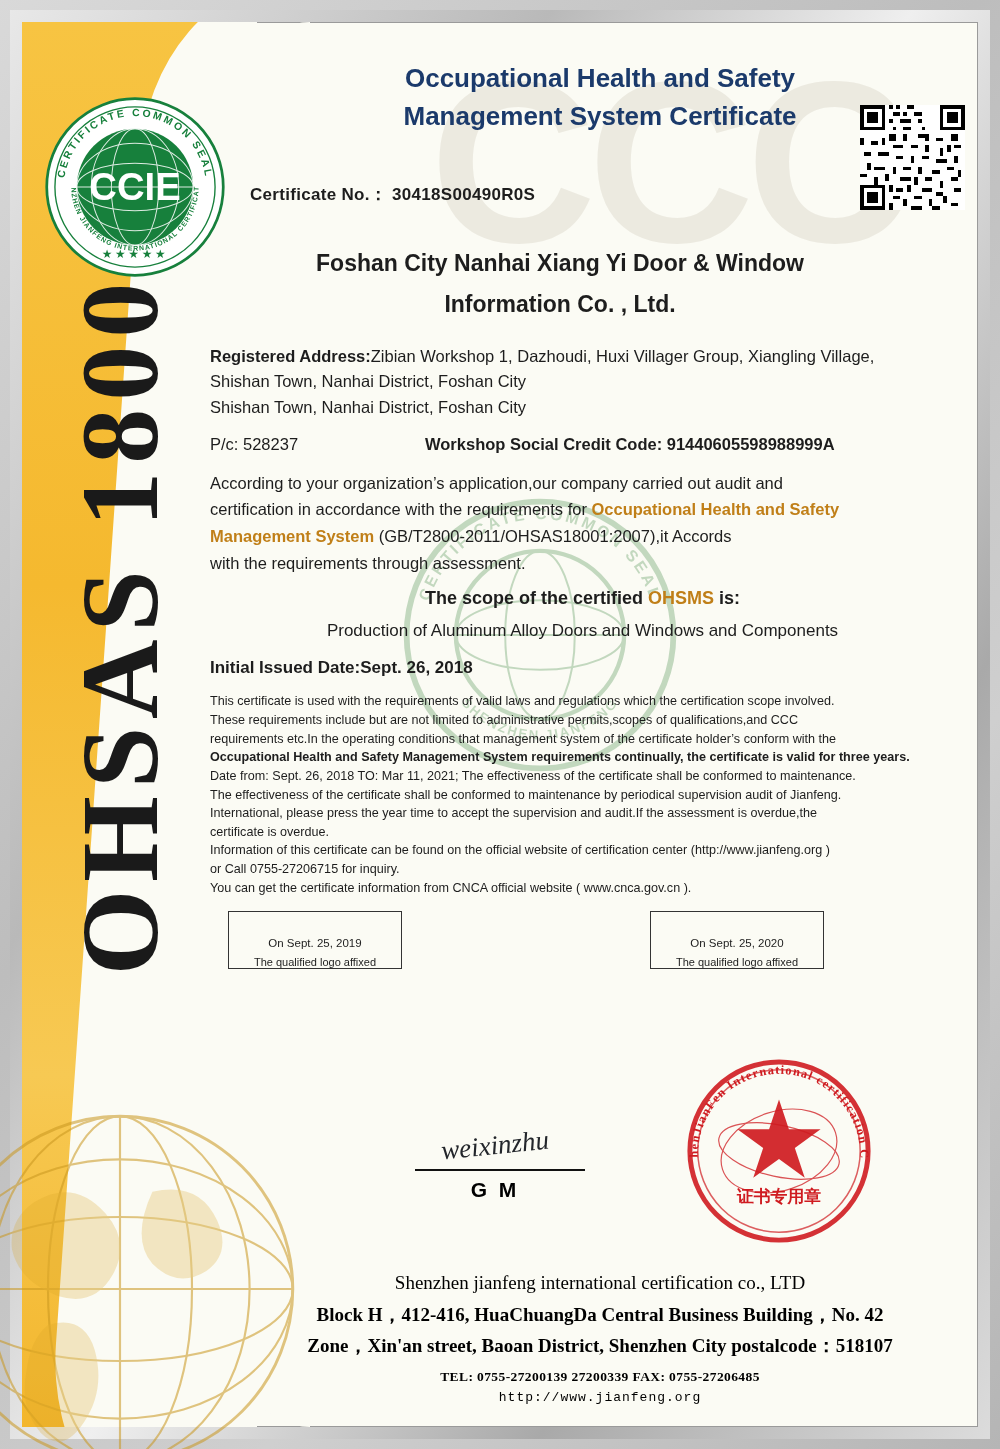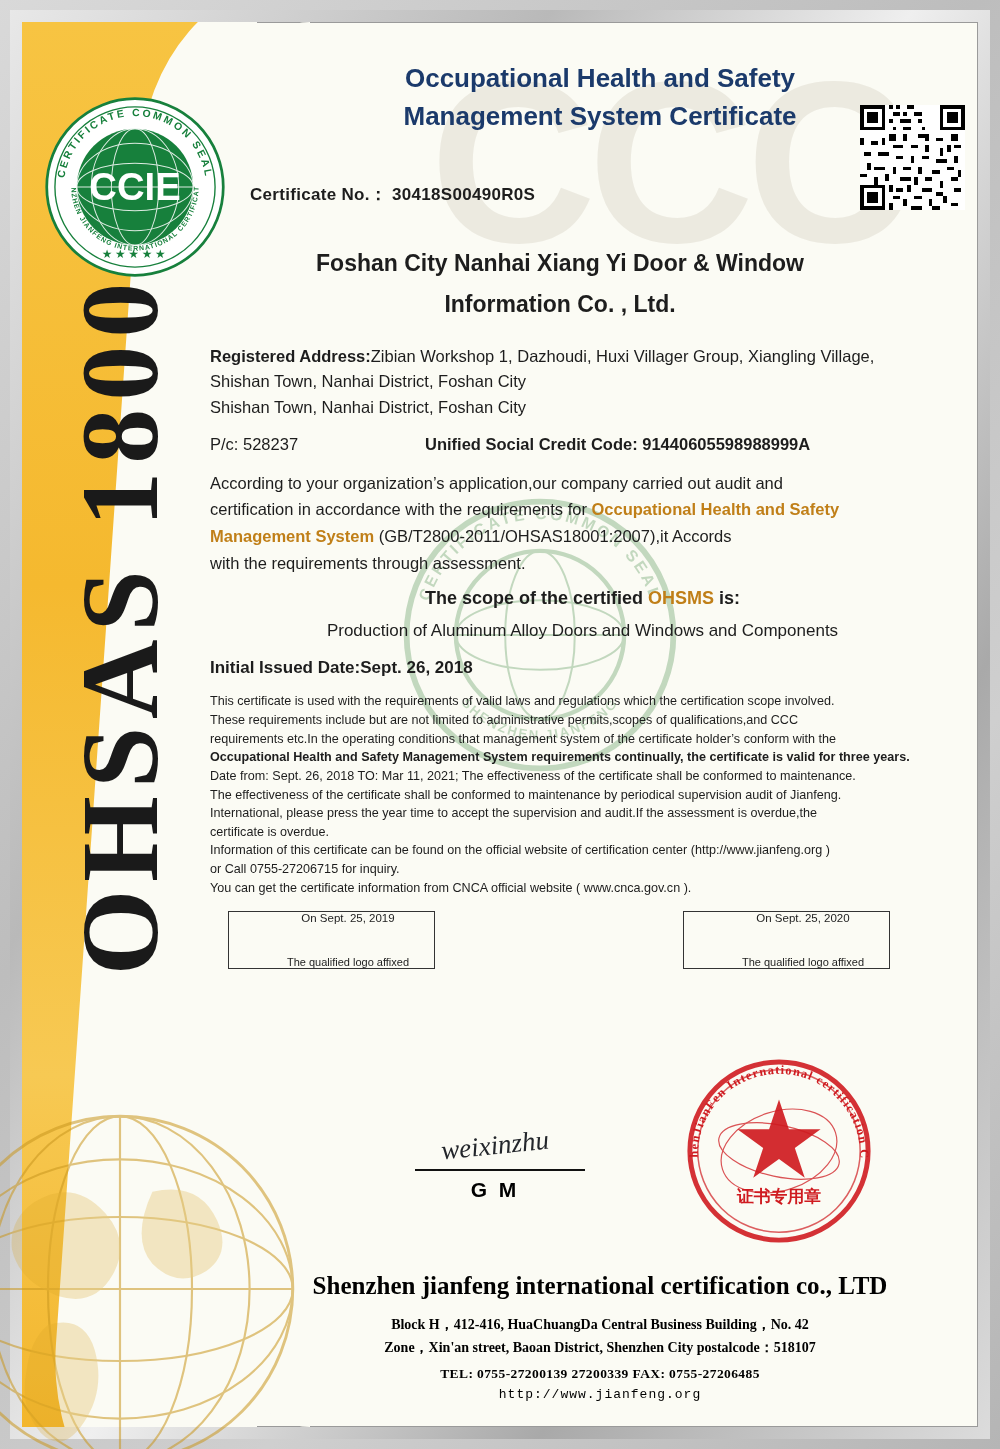--- a/index.html
+++ b/index.html
@@ -78,38 +78,38 @@
   .scope-title{margin-top:12px;text-align:center;font-size:18px;font-weight:700;}
   .scope-title .hl{color:#c07f18;}
   .scope-body{margin-top:12px;text-align:center;font-size:17px;}
   .issued{margin-top:17px;text-align:left;font-size:17px;font-weight:700;}
 
   .fine{margin-top:14px;font-size:12.6px;line-height:1.48;text-align:justify;}
   .fine .blk{display:block;}
 
   .stamp-row{margin-top:14px;display:flex;gap:248px;padding-left:18px;}
   .stamp-box{width:172px;height:56px;border:1px solid #333;display:flex;flex-direction:column;
-             align-items:center;justify-content:space-between;gap:7px;padding-left:33px;}
+             align-items:center;justify-content:flex-end;gap:7px;}
   .stamp-box .l1{font-size:11.5px;}
   .stamp-box .l2{font-size:11px;}
 
   
   .red-stamp{position:absolute;left:680px;top:1052px;width:198px;height:198px;z-index:5;}
   .red-stamp svg{width:100%;height:100%;}
 
   .sign{position:absolute;left:415px;top:1130px;width:160px;text-align:center;z-index:4;}
   .sign .sig{font-family:"Liberation Serif",serif;font-style:italic;font-size:27px;color:#23262b;
              transform:rotate(-6deg);}
   .sign .rule{margin-top:8px;border-top:2px solid #111;width:170px;}
   .sign .gm{margin-top:7px;font-size:21px;font-weight:700;letter-spacing:3px;}
 
   .footer{position:absolute;left:240px;width:720px;top:1272px;text-align:center;z-index:4;
           font-family:"Liberation Serif",serif;}
-  .footer .org{font-size:25px;font-weight:700;}
-  .footer .adr{margin-top:13px;font-size:14px;font-weight:700;line-height:1.65;}
+  .footer .org{font-size:19px;font-weight:400;}
+  .footer .adr{margin-top:5px;font-size:19px;font-weight:700;line-height:1.65;}
   .footer .tel{margin-top:7px;font-size:13.5px;font-weight:700;letter-spacing:.4px;}
   .footer .url{margin-top:5px;font-size:13px;font-family:"Liberation Mono",monospace;letter-spacing:1px;}
 </style>
 </head>
 <body>
 
 <div class="page">
   <div class="frame-outer"></div>
   <div class="frame-inner"></div>
 
@@ -292,21 +292,21 @@
     <div class="addr">
       <div>
         <span class="lbl">Registered Address:</span><span>Zibian Workshop 1, Dazhoudi, Huxi Villager Group, Xiangling Village,</span>
       </div>
       <div>Shishan Town, Nanhai District, Foshan City</div>
       <div>Shishan Town, Nanhai District, Foshan City</div>
     </div>
 
     <div class="pc-row">
       <span class="pc">P/c: 528237</span>
-      <span class="usc">Unified Social Credit Code: 91440605598988999A</span>
+      <span class="usc">Workshop Social Credit Code: 91440605598988999A</span>
     </div>
 
     <div class="para">
       <span>According to your organization’s application,our company carried out audit and</span><br>
       <span>certification in accordance with the requirements for </span><span class="hl">Occupational Health and Safety</span><br>
       <span class="hl">Management System</span><span> (GB/T2800-2011/OHSAS18001:2007),it Accords</span><br>
       <span>with the requirements through assessment.</span>
     </div>
 
     <div class="scope-title">

